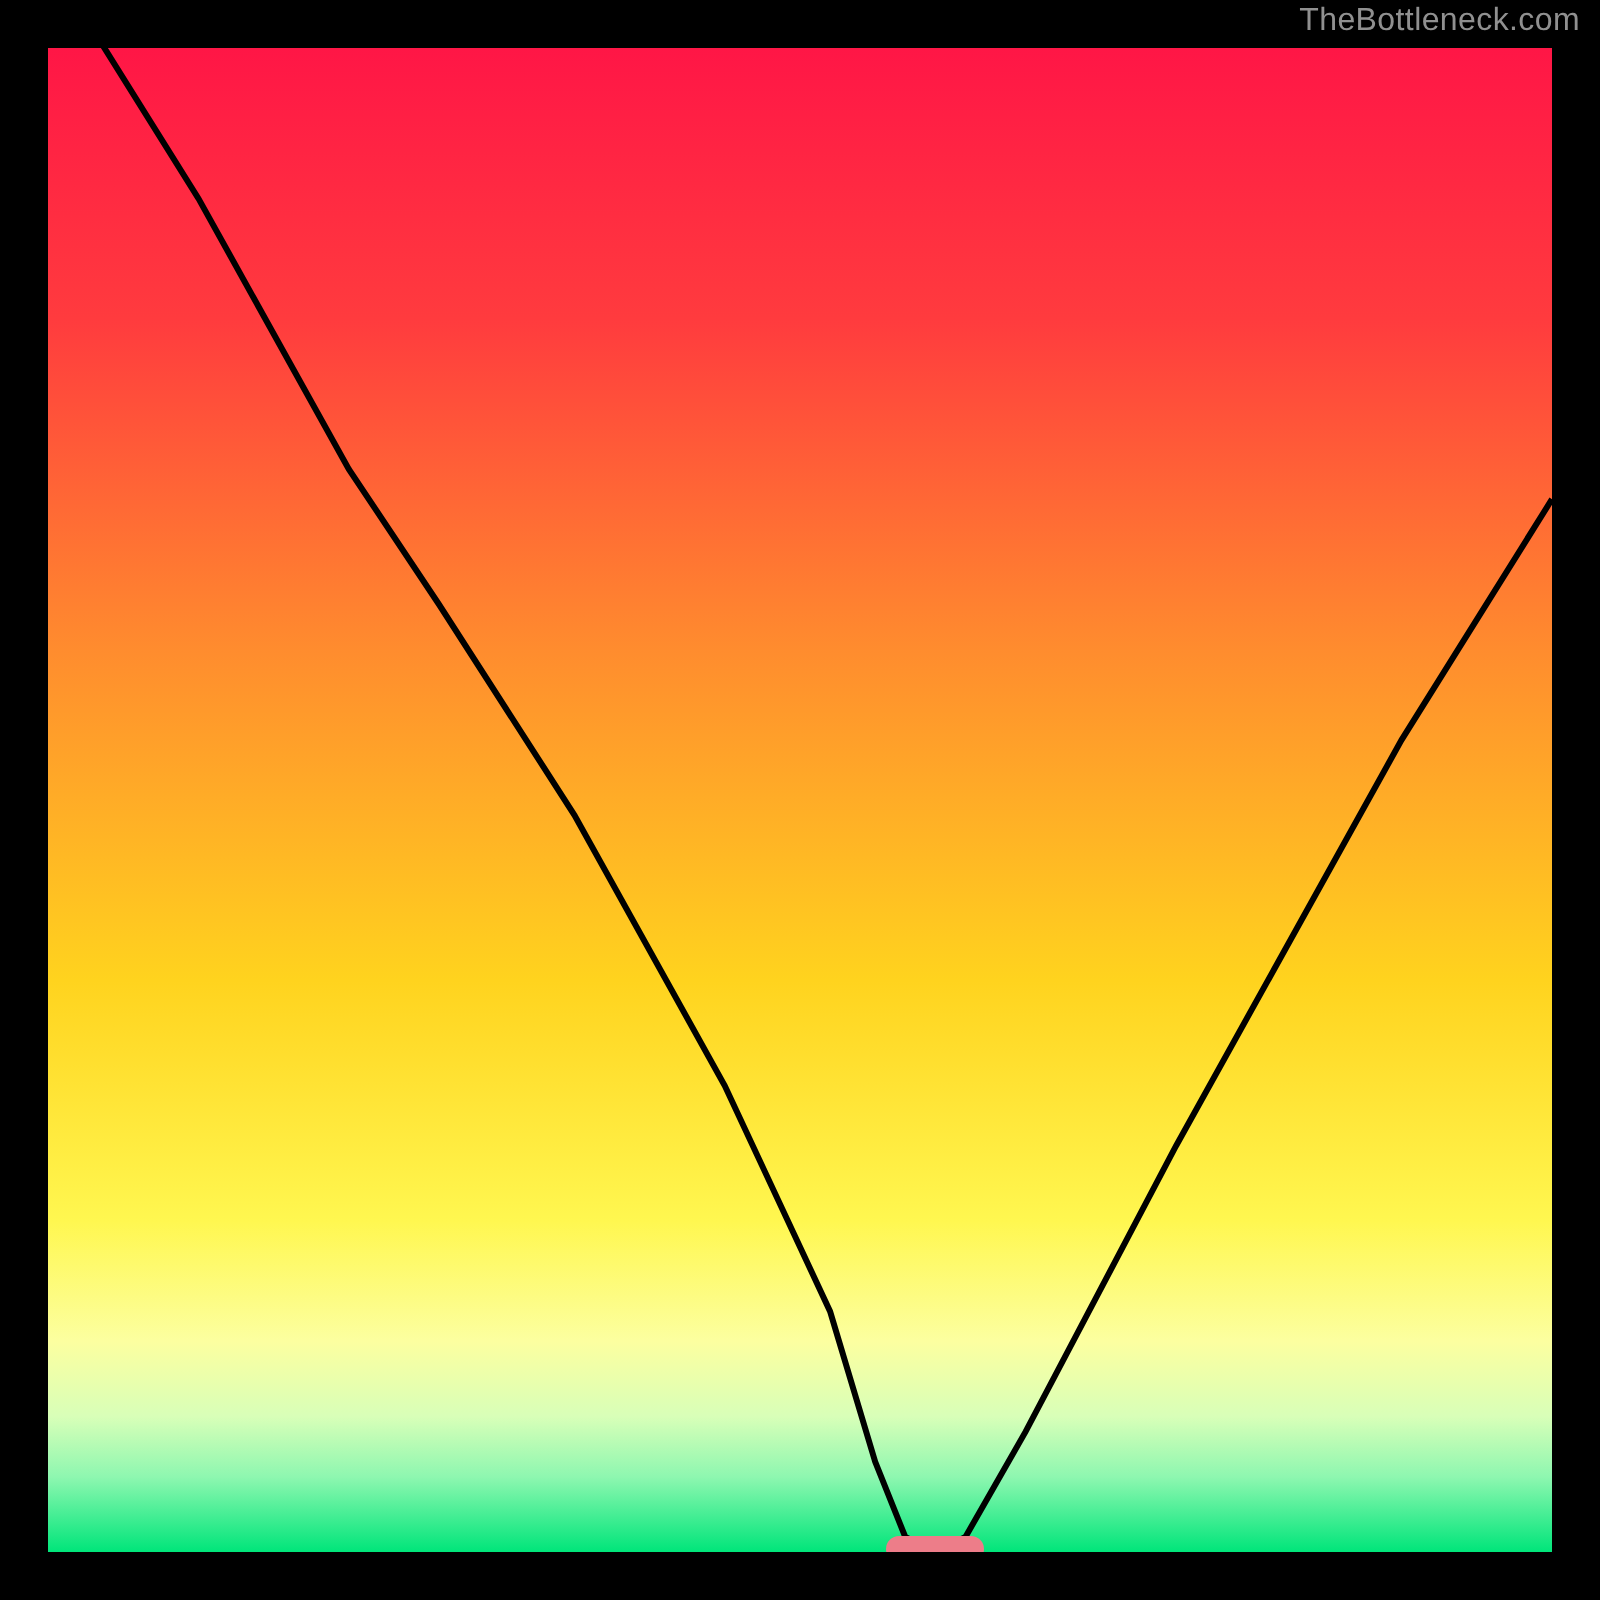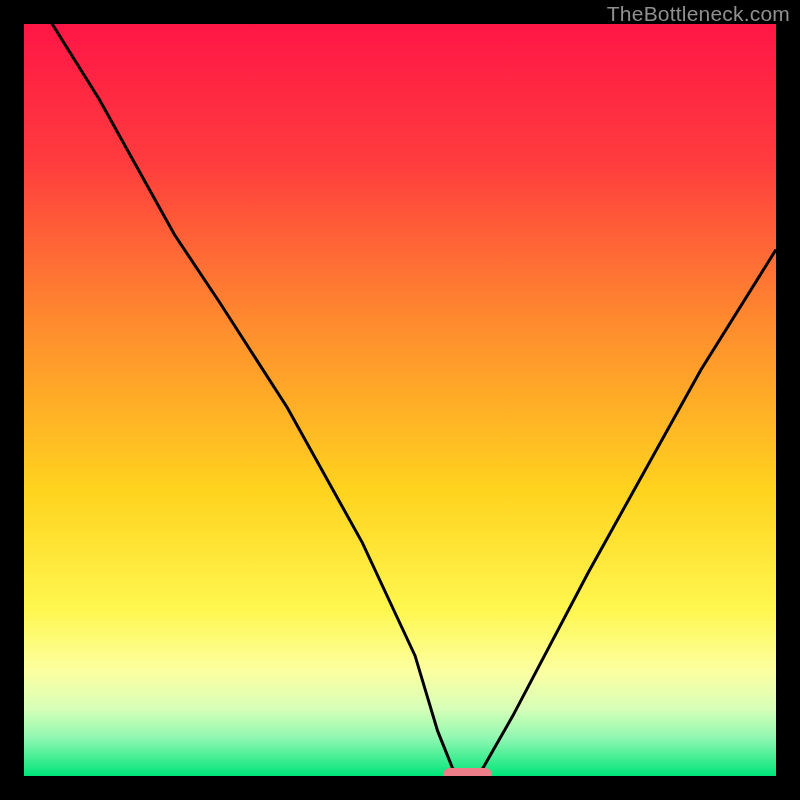--- a/index.html
+++ b/index.html
@@ -42,21 +42,21 @@
   }
   .marker {
     position: absolute;
     border-radius: 8px;
   }
   .attribution {
     position: absolute;
     top: 2px;
     right: 10px;
     font-family: Arial, Helvetica, sans-serif;
-    font-size: 21px;
+    font-size: 16px;
     color: #909090;
     letter-spacing: 0.2px;
   }
 </style>
 </head>
 <body>
 
 <div class="frame">
   <div class="attribution">TheBottleneck.com</div>
   <div class="plot">

